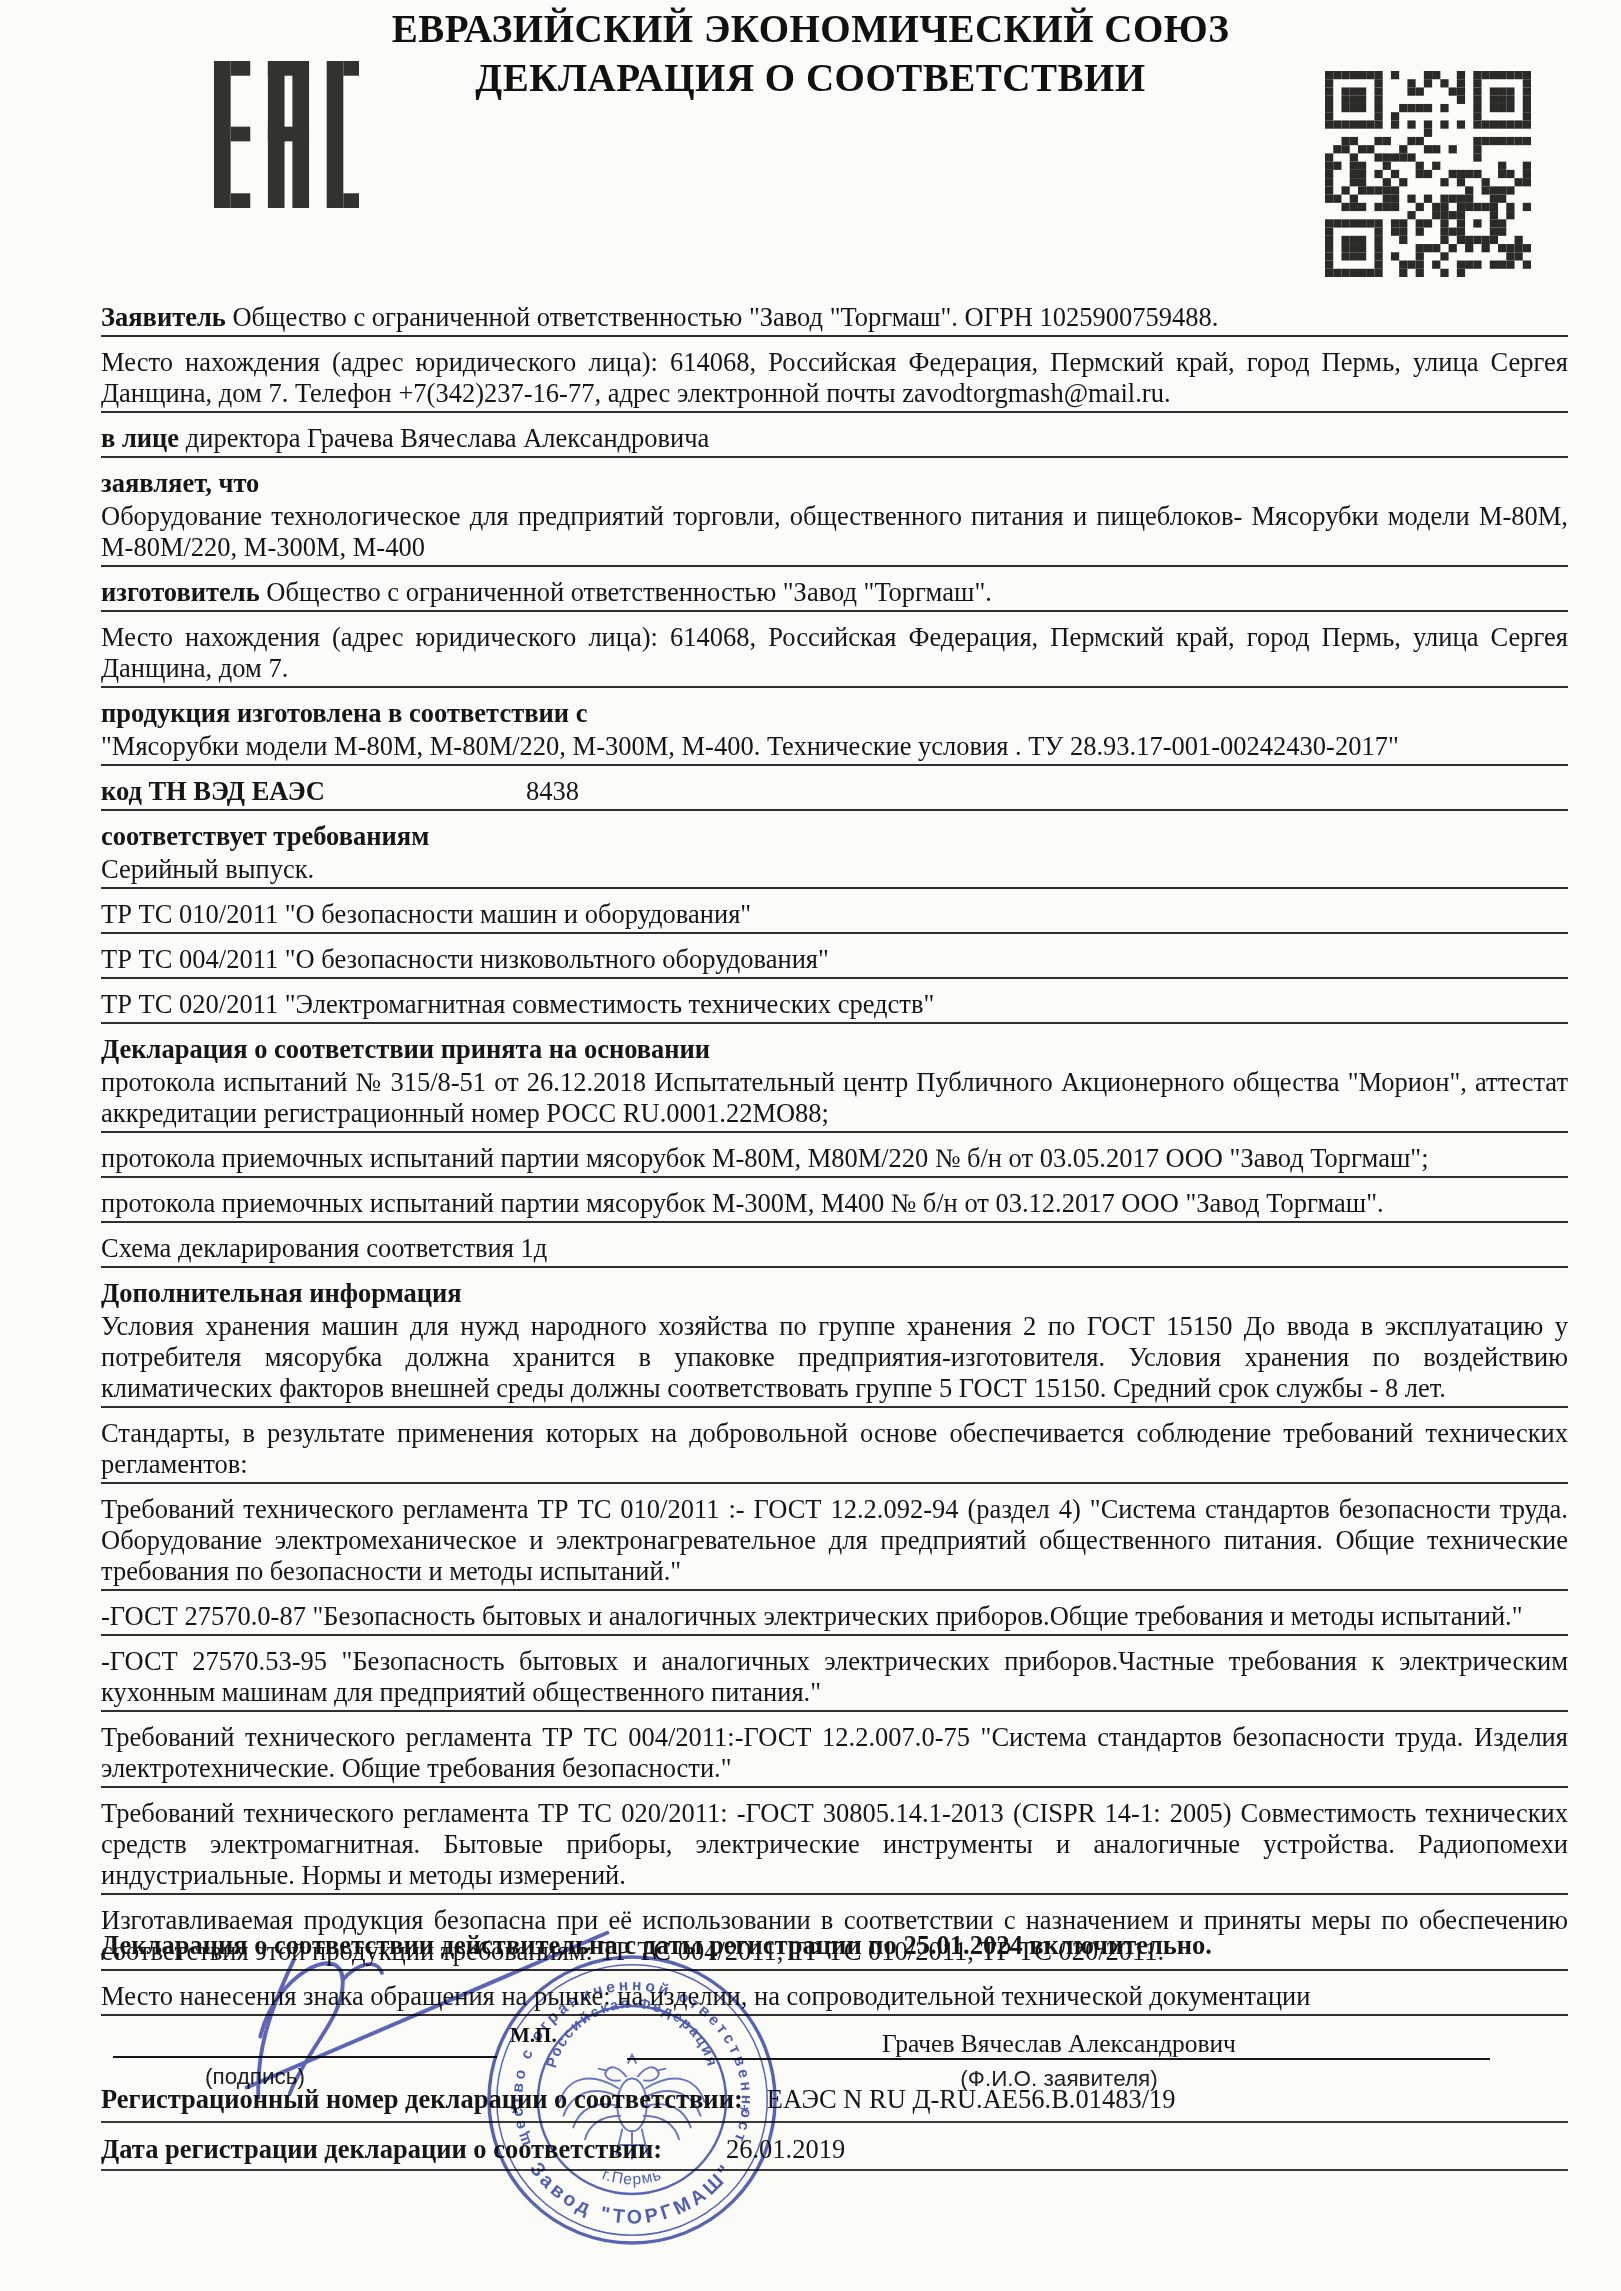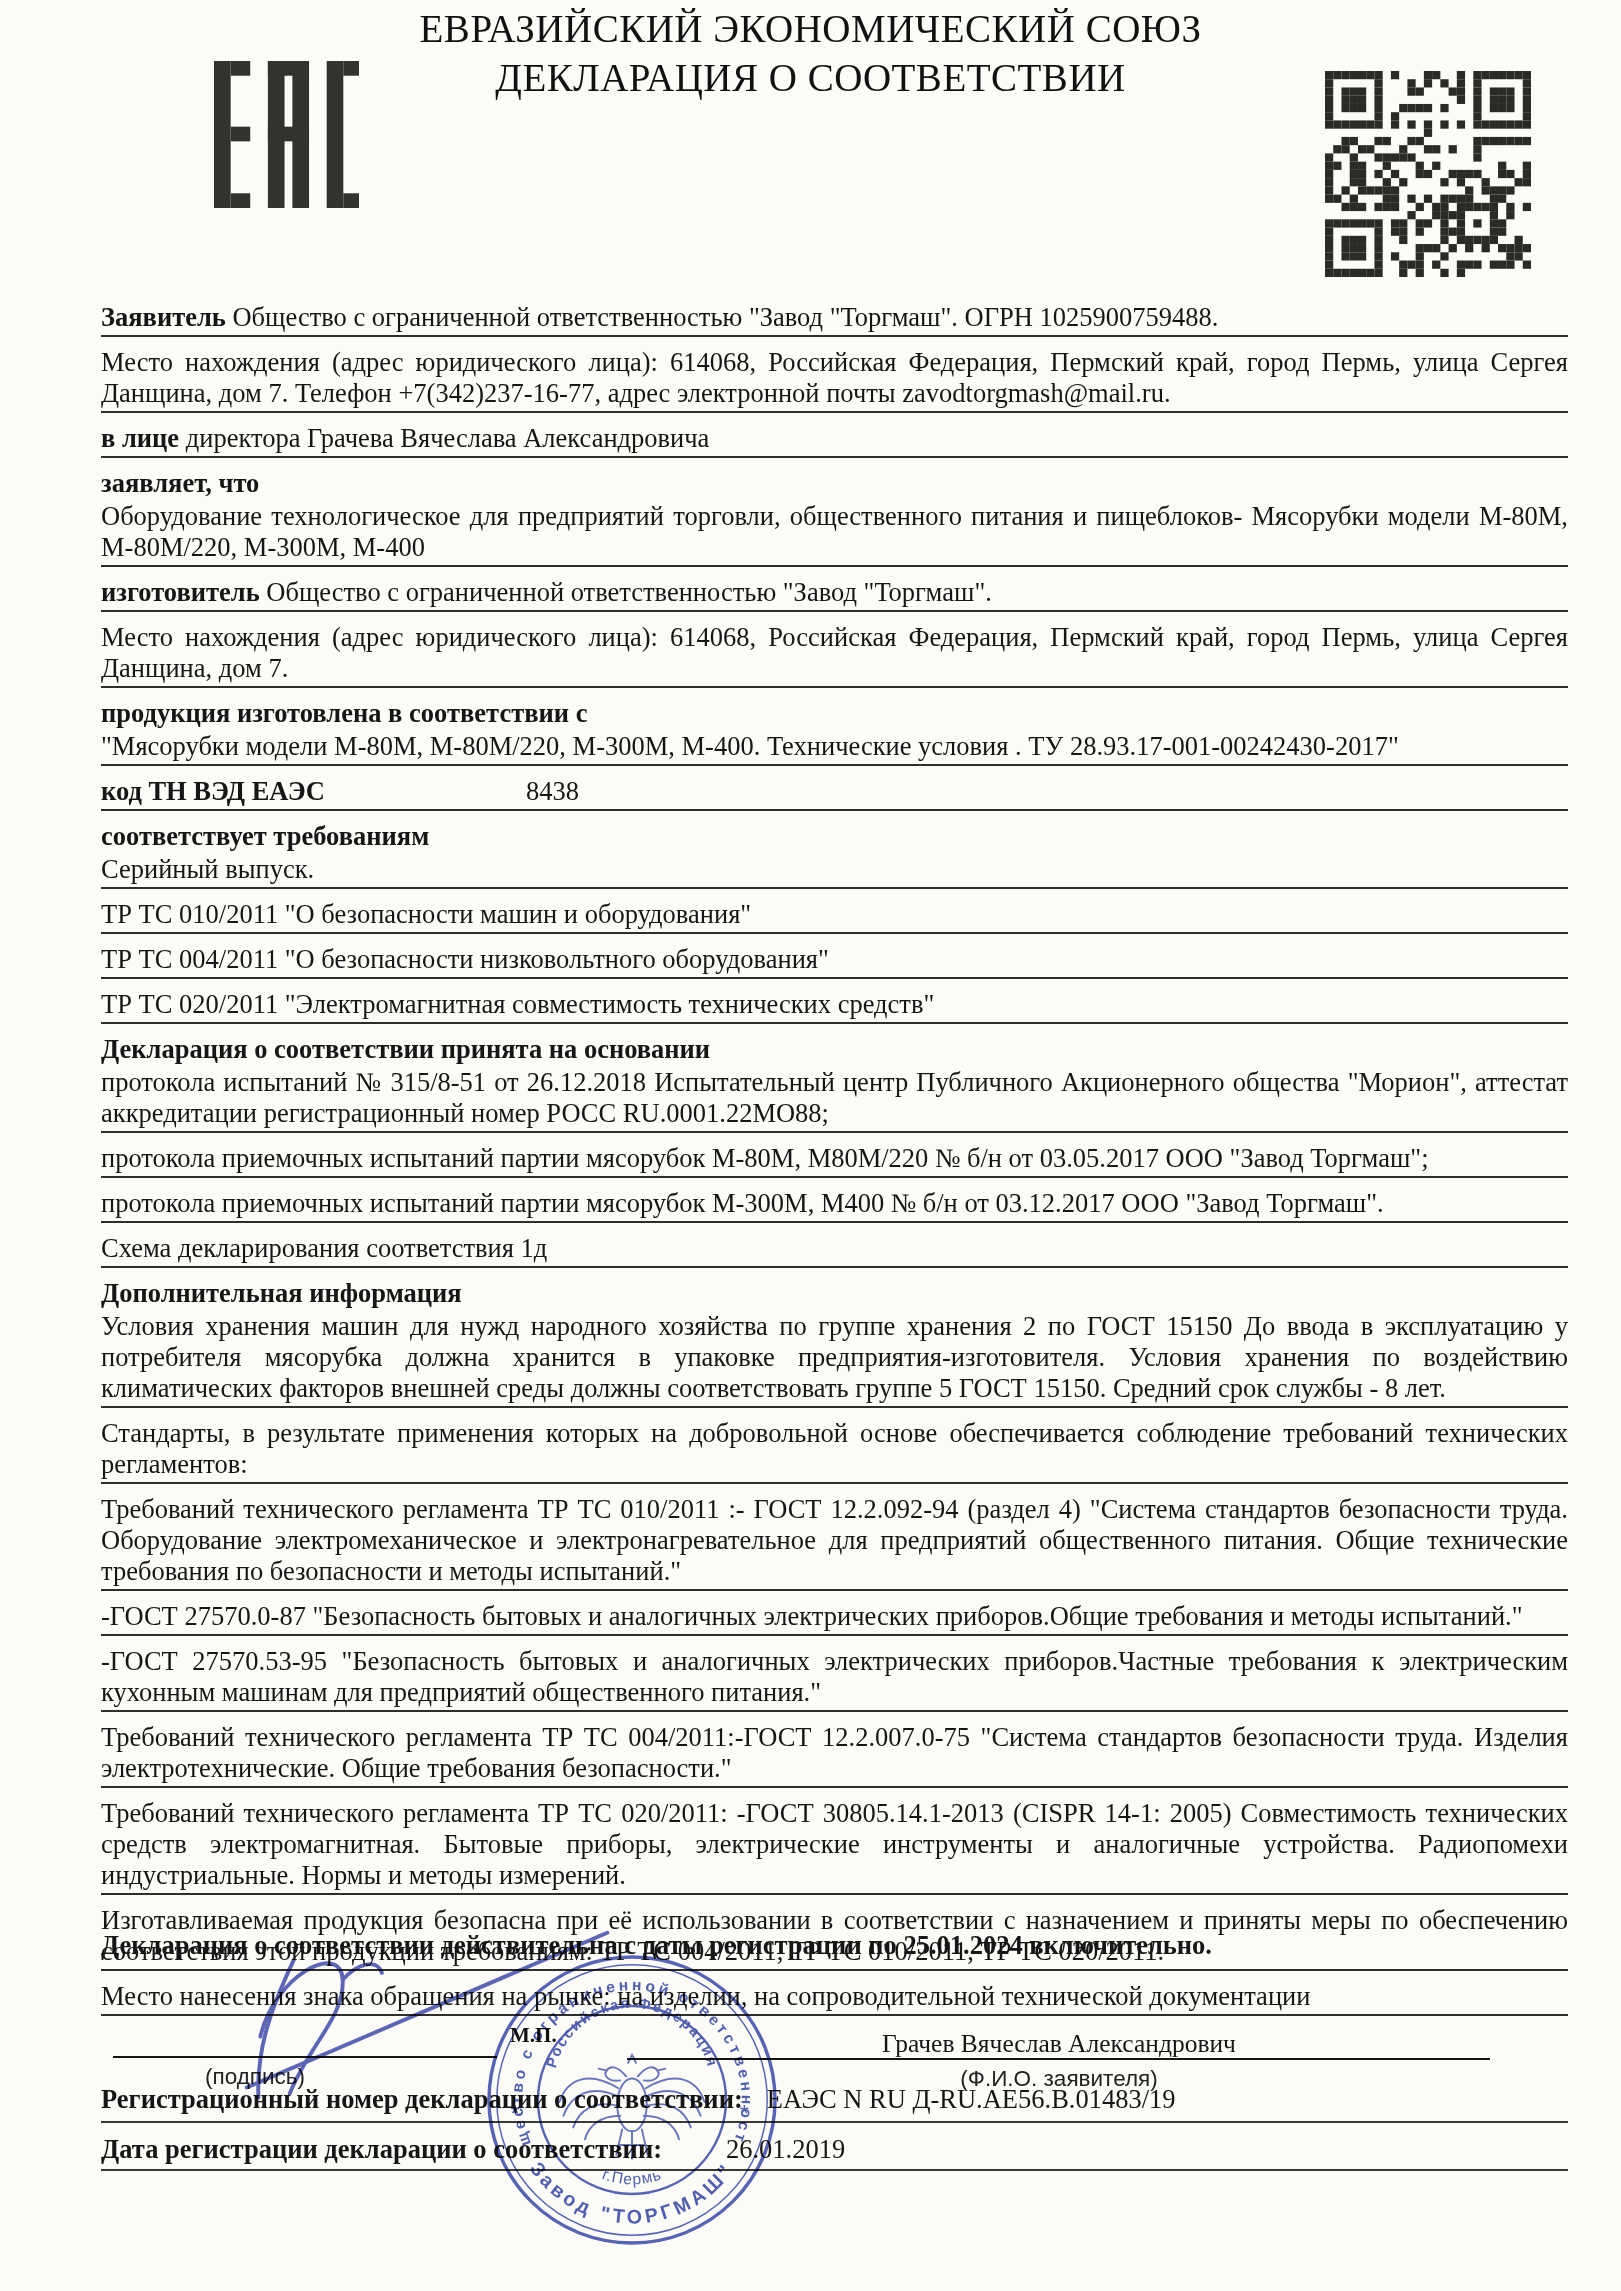--- a/index.html
+++ b/index.html
@@ -1,19 +1,19 @@
 <!DOCTYPE html>
 <html><head>
 <meta charset="utf-8">
 <style>
   html,body{margin:0;padding:0;background:#888;}
   #page{position:relative;width:1621px;height:2292px;background:#fbfbf8;overflow:hidden;
         font-family:"Liberation Serif","DejaVu Serif",serif;color:#161616;}
   
-  .title{position:absolute;left:0;width:1621px;text-align:center;font-weight:normal;color:#111;
+  .title{position:absolute;left:0;width:1621px;text-align:center;font-weight:bold;color:#111;
          letter-spacing:0.5px;}
   #title1{top:5.9px;font-size:39px;}
   #title2{top:55px;font-size:39px;}
   #eacmark{position:absolute;left:214px;top:61px;}
   #qr{position:absolute;left:1325px;top:71px;}
   
   #body-rows{position:absolute;left:101px;top:302px;width:1467px;font-size:26.5px;line-height:31px;}
   .row{text-align:justify;text-align-last:left;}
   .row.u{border-bottom:2px solid #2e2e2c;padding-bottom:2px;margin-bottom:10px;}
   .row.nu{margin-bottom:2px;}

